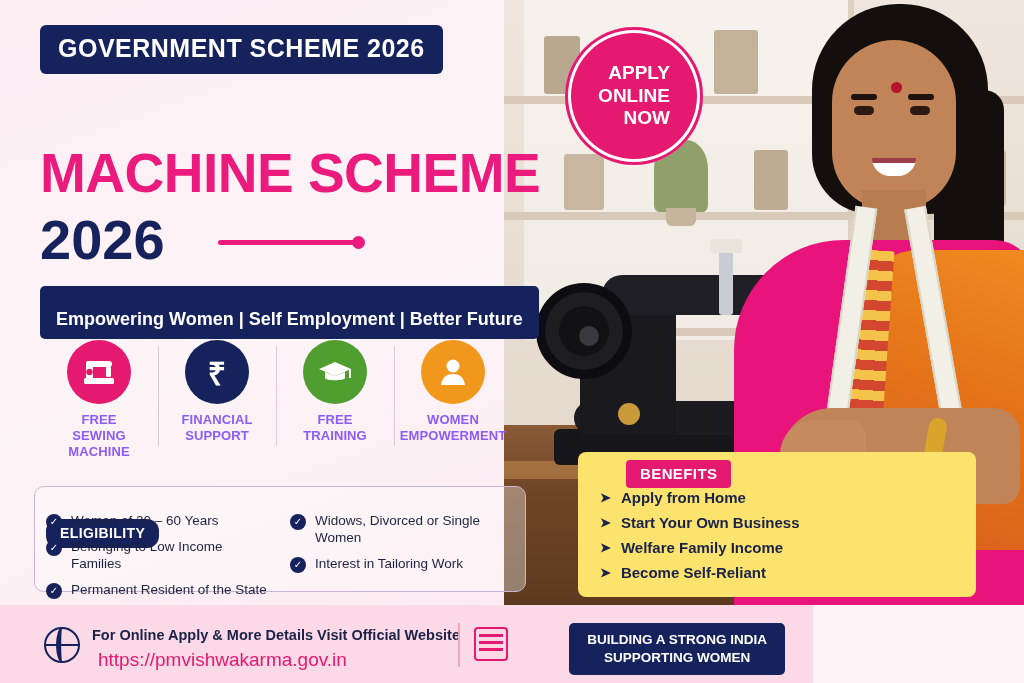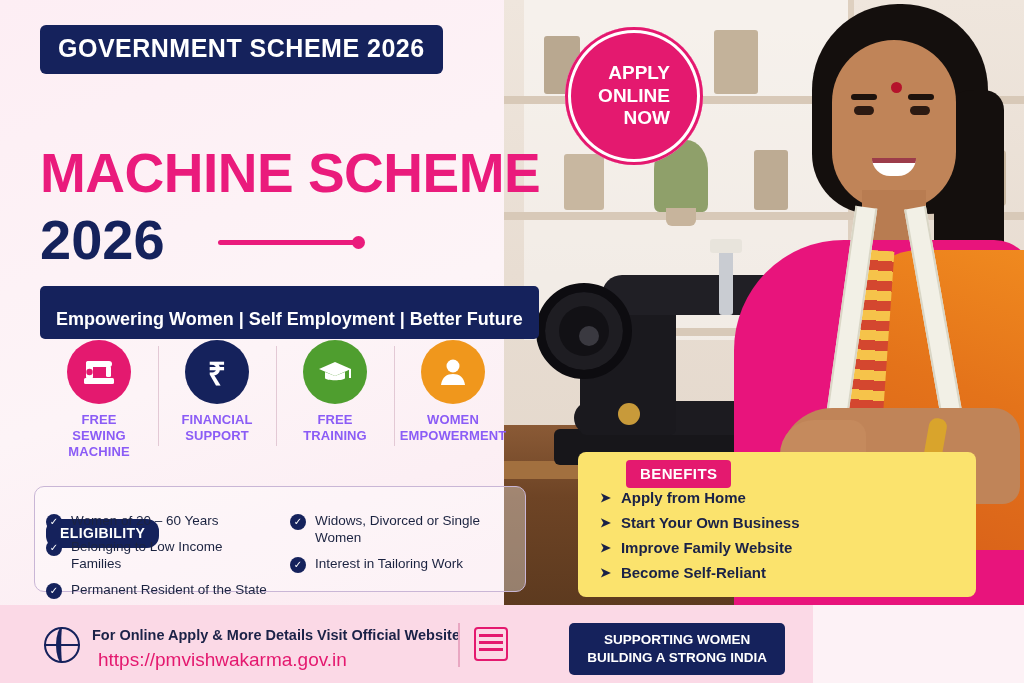--- a/index.html
+++ b/index.html
@@ -532,33 +532,33 @@
     <div class="ben-item">
       <span class="arrow">➤</span>
       <span>Apply from Home</span>
     </div>
     <div class="ben-item">
       <span class="arrow">➤</span>
       <span>Start Your Own Business</span>
     </div>
     <div class="ben-item">
       <span class="arrow">➤</span>
-      <span>Improve Family Website</span>
+      <span>Welfare Family Income</span>
     </div>
     <div class="ben-item">
       <span class="arrow">➤</span>
       <span>Become Self-Reliant</span>
     </div>
   </div>
 
   <div class="footer">
     <div class="globe"></div>
     <div class="foot-text1">For Online Apply &amp; More Details Visit Official Website</div>
     <a class="foot-url" href="#" style="text-decoration:none">https://pmvishwakarma.gov.in</a>
     <div class="foot-div"></div>
     <div class="cal-icon"></div>
     <div class="foot-tag">
+      <div>BUILDING A STRONG INDIA</div>
       <div>SUPPORTING WOMEN</div>
-      <div>BUILDING A STRONG INDIA</div>
     </div>
   </div>
 
 </div>
 
 </body></html>

